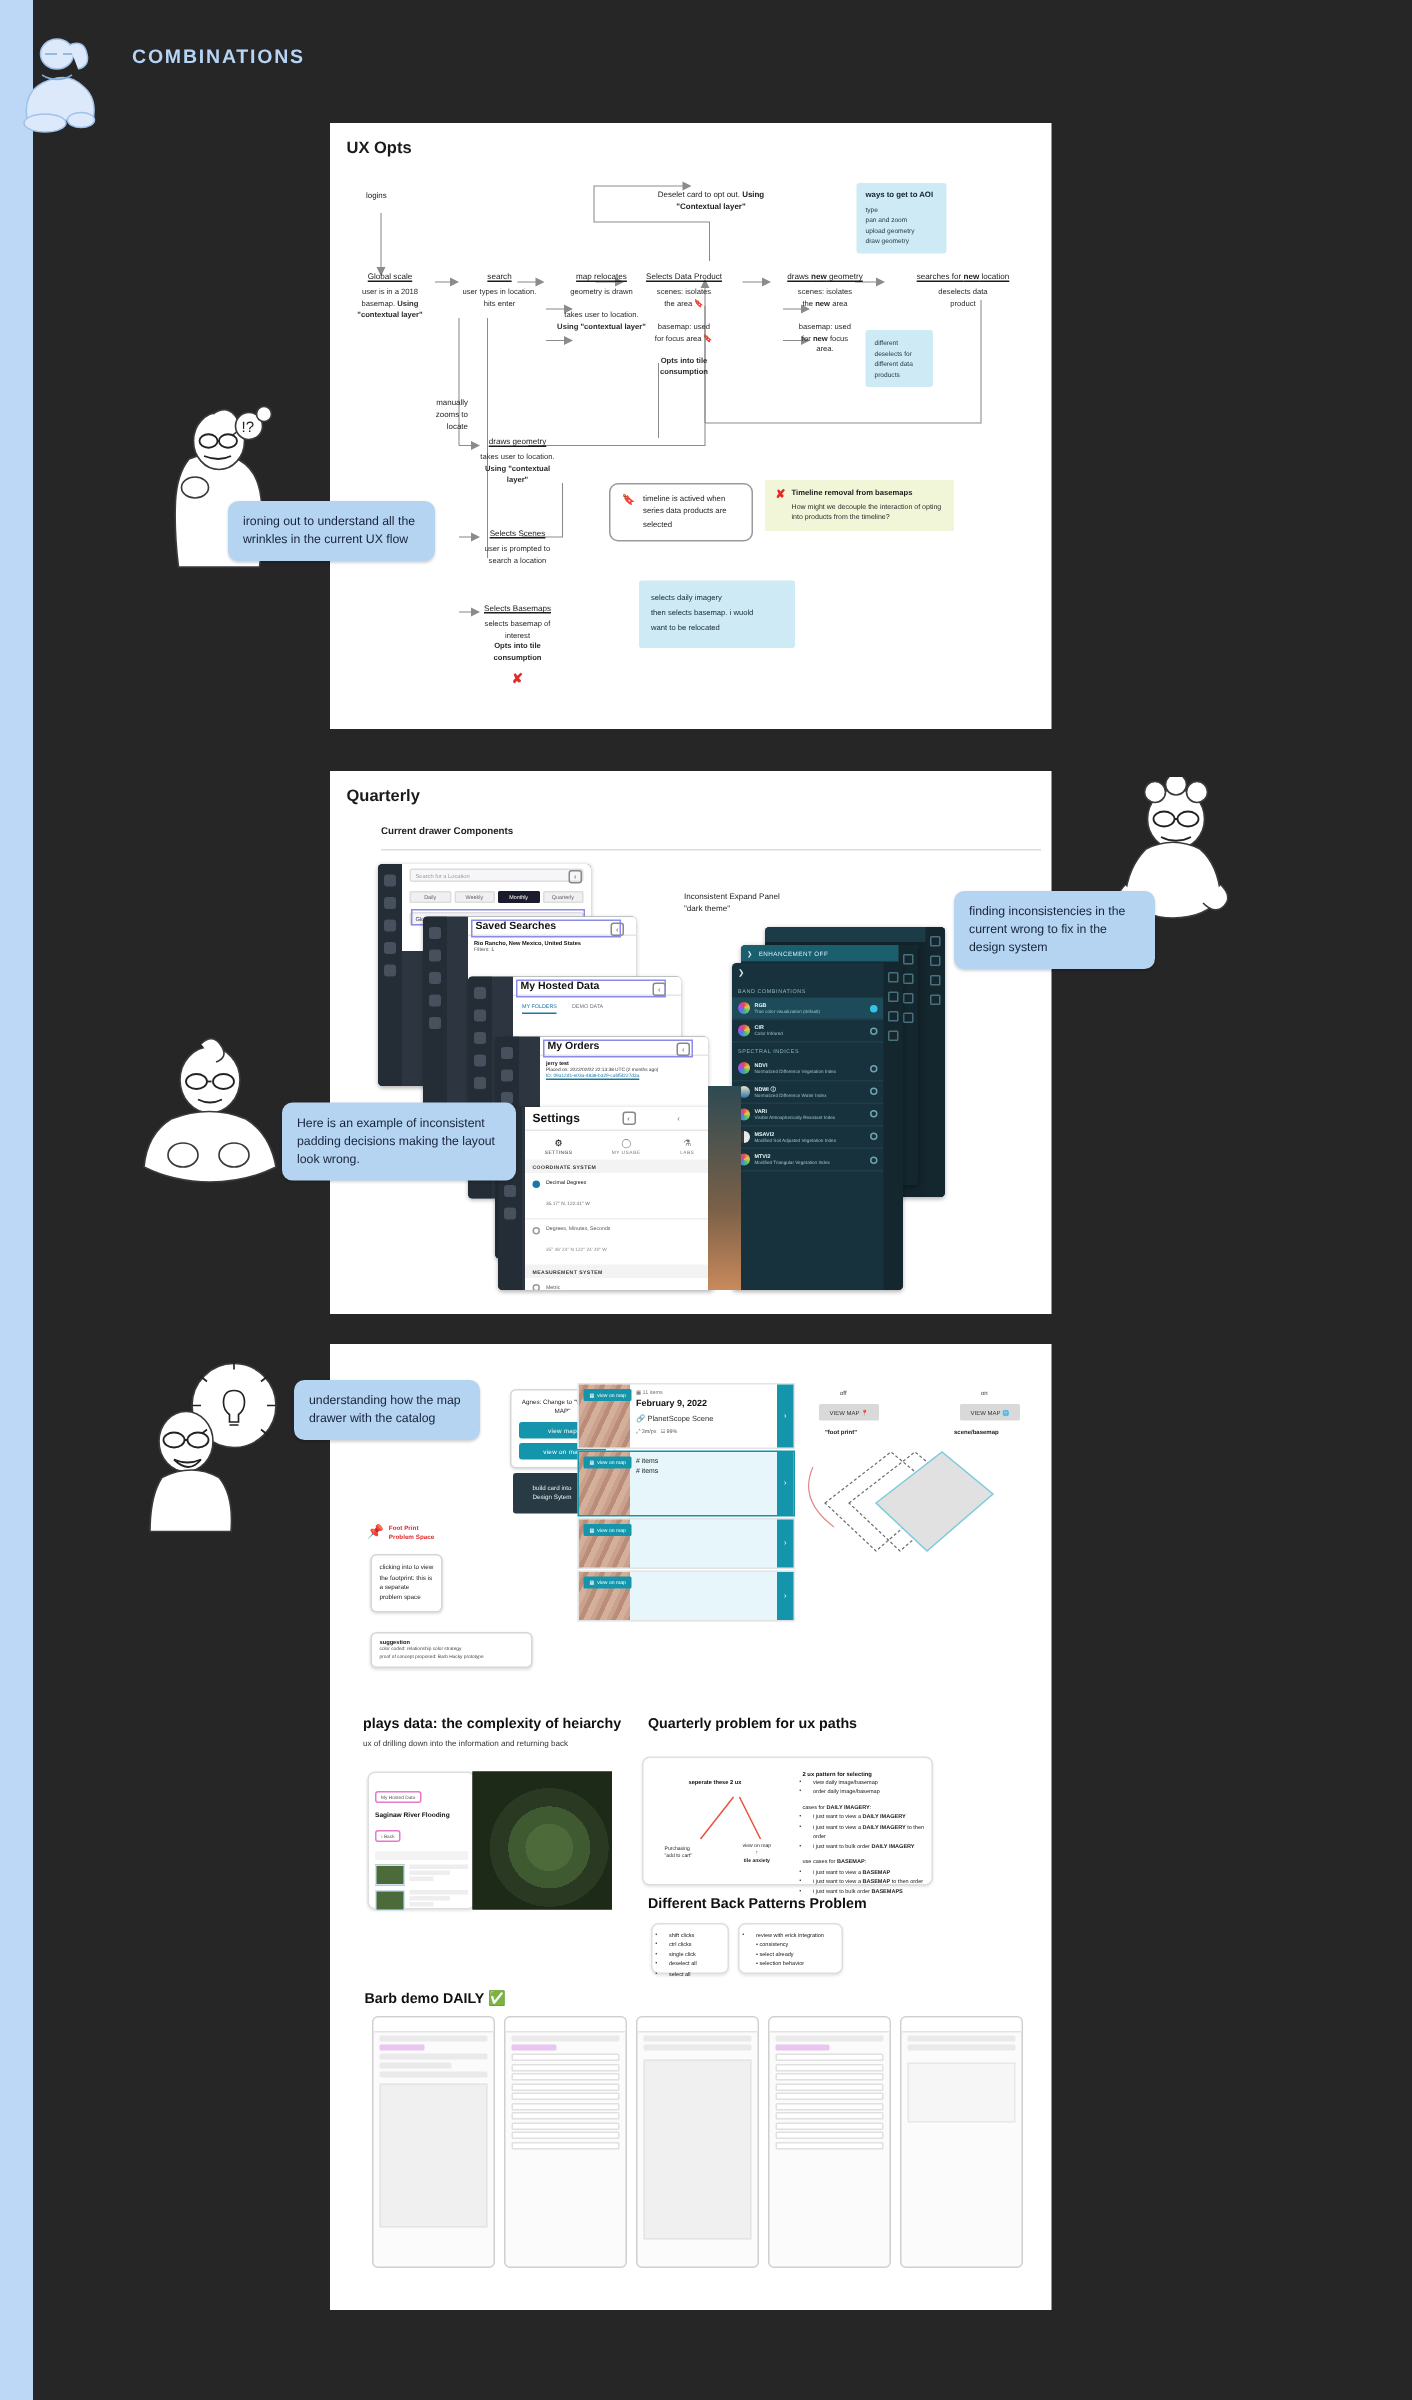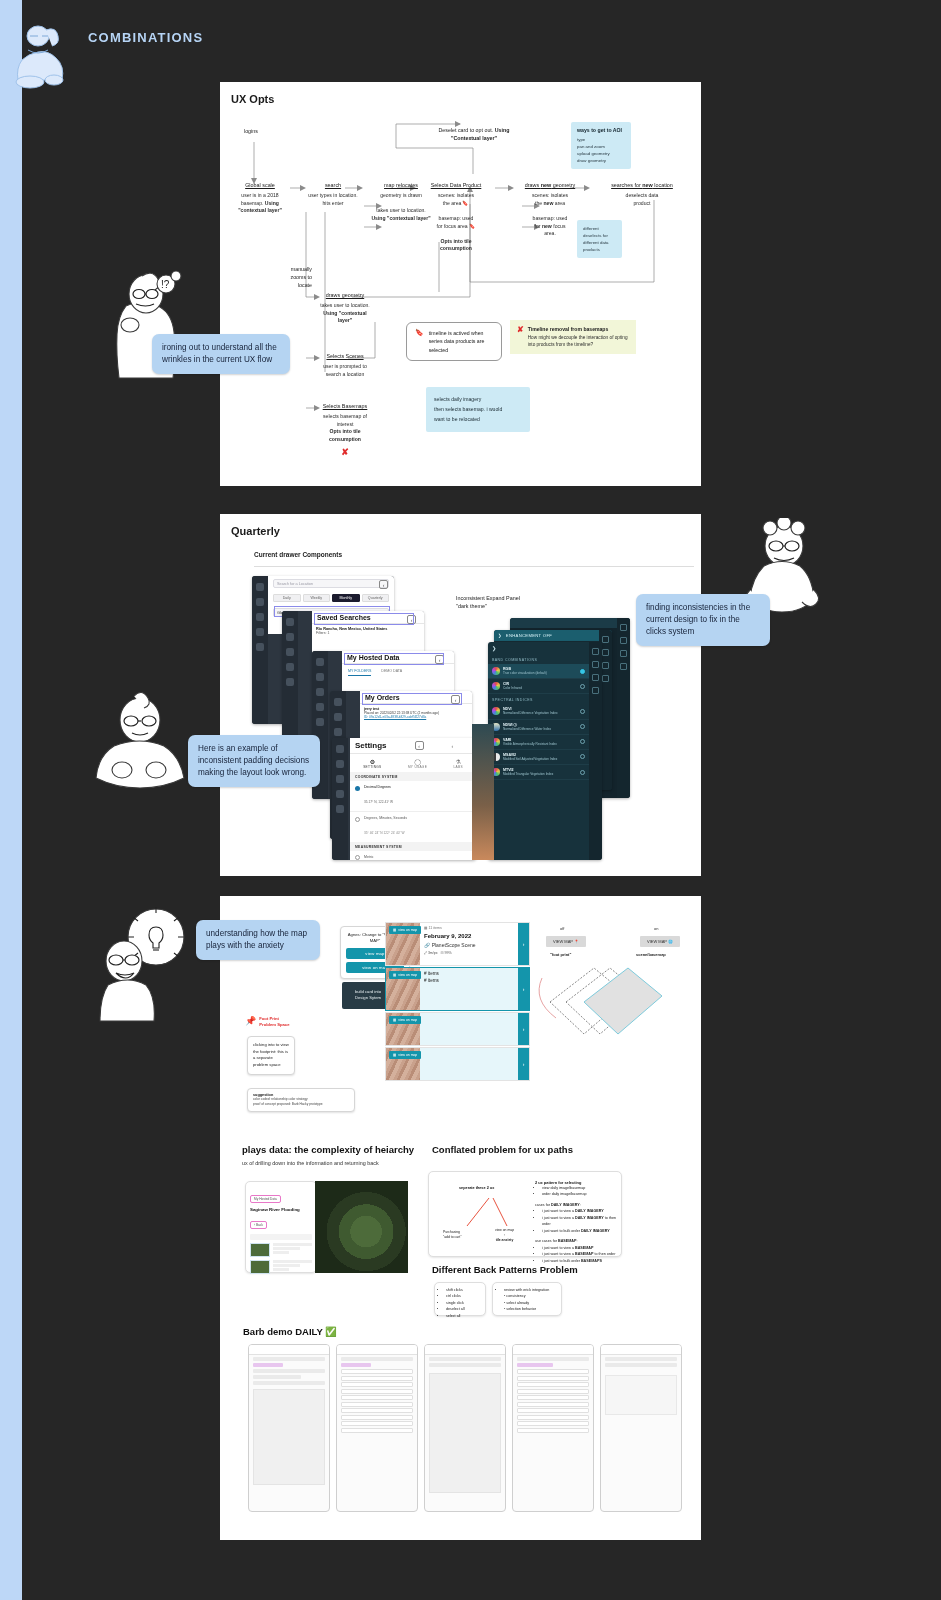--- a/index.html
+++ b/index.html
@@ -535,40 +535,40 @@
         <circle cx="58" cy="10" r="7"></circle>
  </g>
  <g stroke="#222" stroke-width="1.2" fill="none">
   <ellipse cx="36" cy="28" rx="7" ry="5" fill="#fff"></ellipse>
   <ellipse cx="52" cy="28" rx="7" ry="5" fill="#fff"></ellipse>
   <path d="M43 28 h2"></path>
         <path d="M34 40 q10 5 20 0"></path>
  </g>
 </svg>
 </div>
-<div class="callout" style="left:636px;top:594px;width:134px;">finding inconsistencies in the current design to fix in the clicks system</div>
+<div class="callout" style="left:636px;top:594px;width:134px;">finding inconsistencies in the current wrong to fix in the design system</div>
 
 <div class="mascot" style="left:92px;top:690px;">
 <svg width="96" height="100" viewBox="0 0 96 100">
  <g fill="#ffffff" stroke="#3a3a3a" stroke-width="1.1">
   <ellipse cx="48" cy="30" rx="20" ry="22"></ellipse>
   <path d="M42 6 q8 -8 14 2 q4 7 -4 10"></path>
   <path d="M22 56 q-16 10 -18 32 q20 10 44 10 q24 0 44 -10 q-4 -22 -20 -32 q-24 -10 -50 0z"></path>
   <ellipse cx="30" cy="80" rx="10" ry="8"></ellipse>
   <ellipse cx="64" cy="80" rx="10" ry="8"></ellipse>
  </g>
  <g stroke="#222" stroke-width="1.2" fill="none">
   <ellipse cx="39" cy="31" rx="7" ry="5" fill="#fff"></ellipse>
   <ellipse cx="57" cy="31" rx="7" ry="5" fill="#fff"></ellipse>
   <path d="M46 31 h3"></path>
         <path d="M40 43 q8 4 16 0"></path>
  </g>
 </svg>
 </div>
-<div class="callout" style="left:188px;top:735px;width:132px;">Here is an example of inconsistent padding decisions making the layout look wrong.</div>
+<div class="callout" style="left:188px;top:735px;width:156px;">Here is an example of inconsistent padding decisions making the layout look wrong.</div>
 
 <div class="board" style="left:220px;top:896px;width:481px;height:644px;">
 
   <div class="mini-card" style="left:120px;top:30px;width:70px;">
     <div style="font-size:4.2px;color:#222;text-align:center;line-height:1.5;">Agnes: Change to "VIEW ON MAP"</div>
     <div class="btn-teal"><span>view map</span></div>
     <div class="btn-teal"><span>view on map</span></div>
   </div>
   <div class="dark-chip" style="left:122px;top:86px;width:52px;border-radius:2px;">build card into Design Sytem</div>
 
@@ -669,21 +669,21 @@
           <div style="flex:1;">
             <div style="height:2.5px;background:#eee;margin-bottom:1.5px;"></div>
             <div style="height:2.5px;background:#eee;margin-bottom:1.5px;width:70%;"></div>
             <div style="height:2.5px;background:#eee;width:40%;"></div>
           </div>
         </div>
     </div>
   </div>
   <div class="map-sat" style="left:95px;top:285px;width:93px;height:92px;"></div>
 
-  <div class="sec-h" style="left:212px;top:248px;">Conflated problem for ux paths</div>
+  <div class="sec-h" style="left:212px;top:248px;">Quarterly problem for ux paths</div>
   <div class="wbox" style="left:208px;top:275px;width:194px;height:86px;">
     <div style="position:absolute;left:30px;top:14px;font-size:3.8px;font-weight:bold;color:#111;">seperate these 2 ux</div>
     <svg width="90" height="40" style="position:absolute;left:14px;top:22px;">
       <g stroke="#e8533f" stroke-width="1" fill="none">
           <path d="M46 4 L24 32"></path>
           <path d="M50 4 L64 32"></path>
         </g>
     </svg>
     <div style="position:absolute;left:14px;top:58px;font-size:3.4px;color:#222;line-height:1.4;">Purchasing<br>"add to cart"</div>
     <div style="position:absolute;left:66px;top:56px;font-size:3.4px;color:#222;line-height:1.4;text-align:center;">view on map<br>↑<br><b>tile anxiety</b></div>
@@ -796,13 +796,13 @@
   <path d="M62 8 v-6 M44 16 l-5 -4 M80 16 l5 -4 M40 32 h-6 M84 32 h6 M44 48 l-5 4 M80 48 l5 4"></path>
  </g>
  <g stroke="#222" stroke-width="1.2" fill="none">
   <ellipse cx="22" cy="55" rx="7" ry="5" fill="#fff"></ellipse>
   <ellipse cx="38" cy="55" rx="7" ry="5" fill="#fff"></ellipse>
   <path d="M29 55 h2"></path>
   <path d="M22 68 q10 10 18 0 q-9 4 -18 0z" fill="#fff"></path>
  </g>
 </svg>
 </div>
-<div class="callout" style="left:196px;top:920px;width:124px;">understanding how the map plays with the anxiety</div>
+<div class="callout" style="left:196px;top:920px;width:124px;">understanding how the map drawer with the catalog</div>
 
 </body></html>

